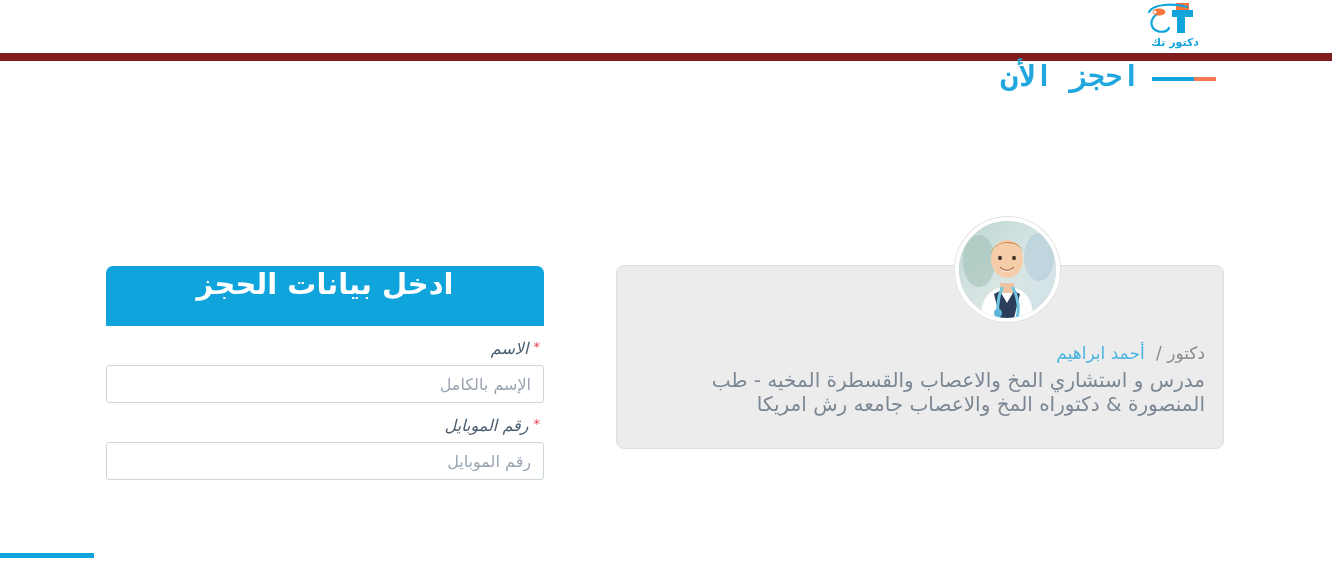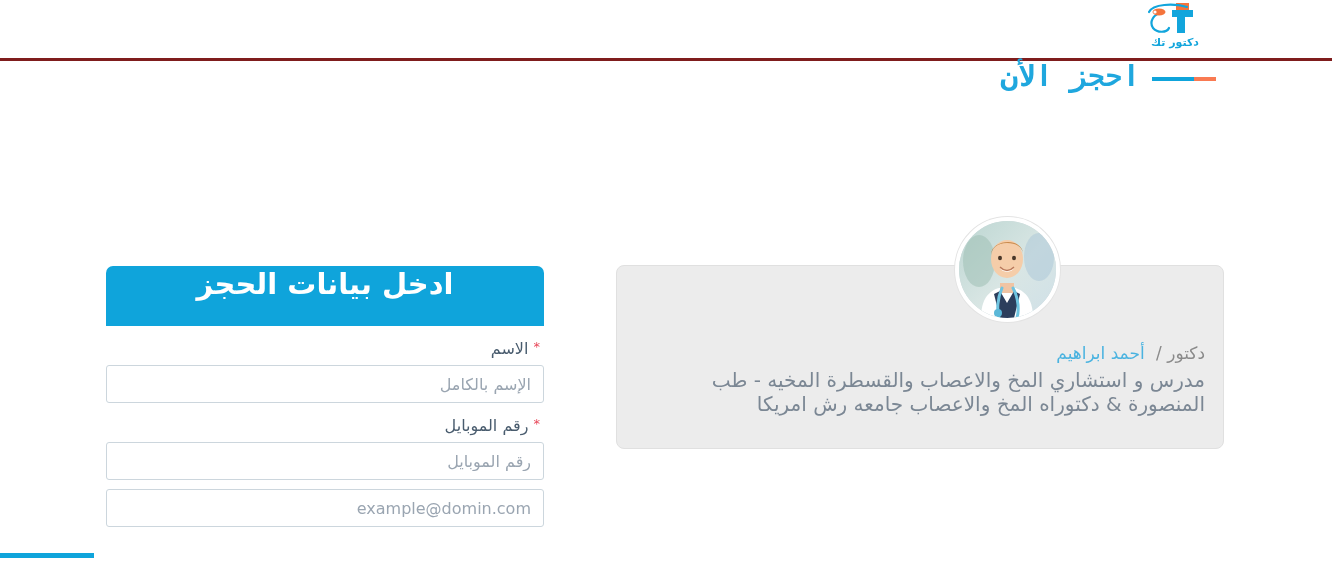--- a/index.html
+++ b/index.html
@@ -10,21 +10,21 @@
     font-family: "DejaVu Sans", "Liberation Sans", sans-serif;
     overflow: hidden;
   }
 
   
   .site-header {
     position: relative;
     width: 100%;
     height: 61px;
     background: #ffffff;
-    border-bottom: 3px solid #7f1d1d;
+    border-bottom: 8px solid #7f1d1d;
   }
   .logo-wrap {
     position: absolute;
     top: 2px;
     right: 112px;
     width: 90px;
     height: 52px;
     text-align: center;
   }
   .logo-mark { display: block; margin: 0 auto; }
@@ -154,20 +154,21 @@
   }
   .field-group { margin-bottom: 9px; }
   .field-label {
     display: block;
     text-align: right;
     font-size: 16px;
     line-height: 24px;
     color: #495c6e;
     margin-bottom: 4px;
     padding-left: 2px;
+    font-style: italic;
   }
   .req-star {
     color: #e8485a;
     font-size: 13px;
     margin-right: 4px;
     vertical-align: 3px;
   }
   .field-input {
     display: block;
     width: 438px;
@@ -278,20 +279,19 @@
 
       <div class="field-group">
         <label class="field-label">
           <span class="req-star">*</span>
           <span>رقم الموبايل</span>
         </label>
         <input class="field-input" type="text" placeholder="رقم الموبايل" style="">
       </div>
 
       <div class="field-group">
-        <input class="field-input email-input" type="text" placeholder="example@domin.com" style="">
       </div>
 
     </div>
   </div>
 
   <div class="bottom-accent"></div>
 </div>
 
 </body></html>

